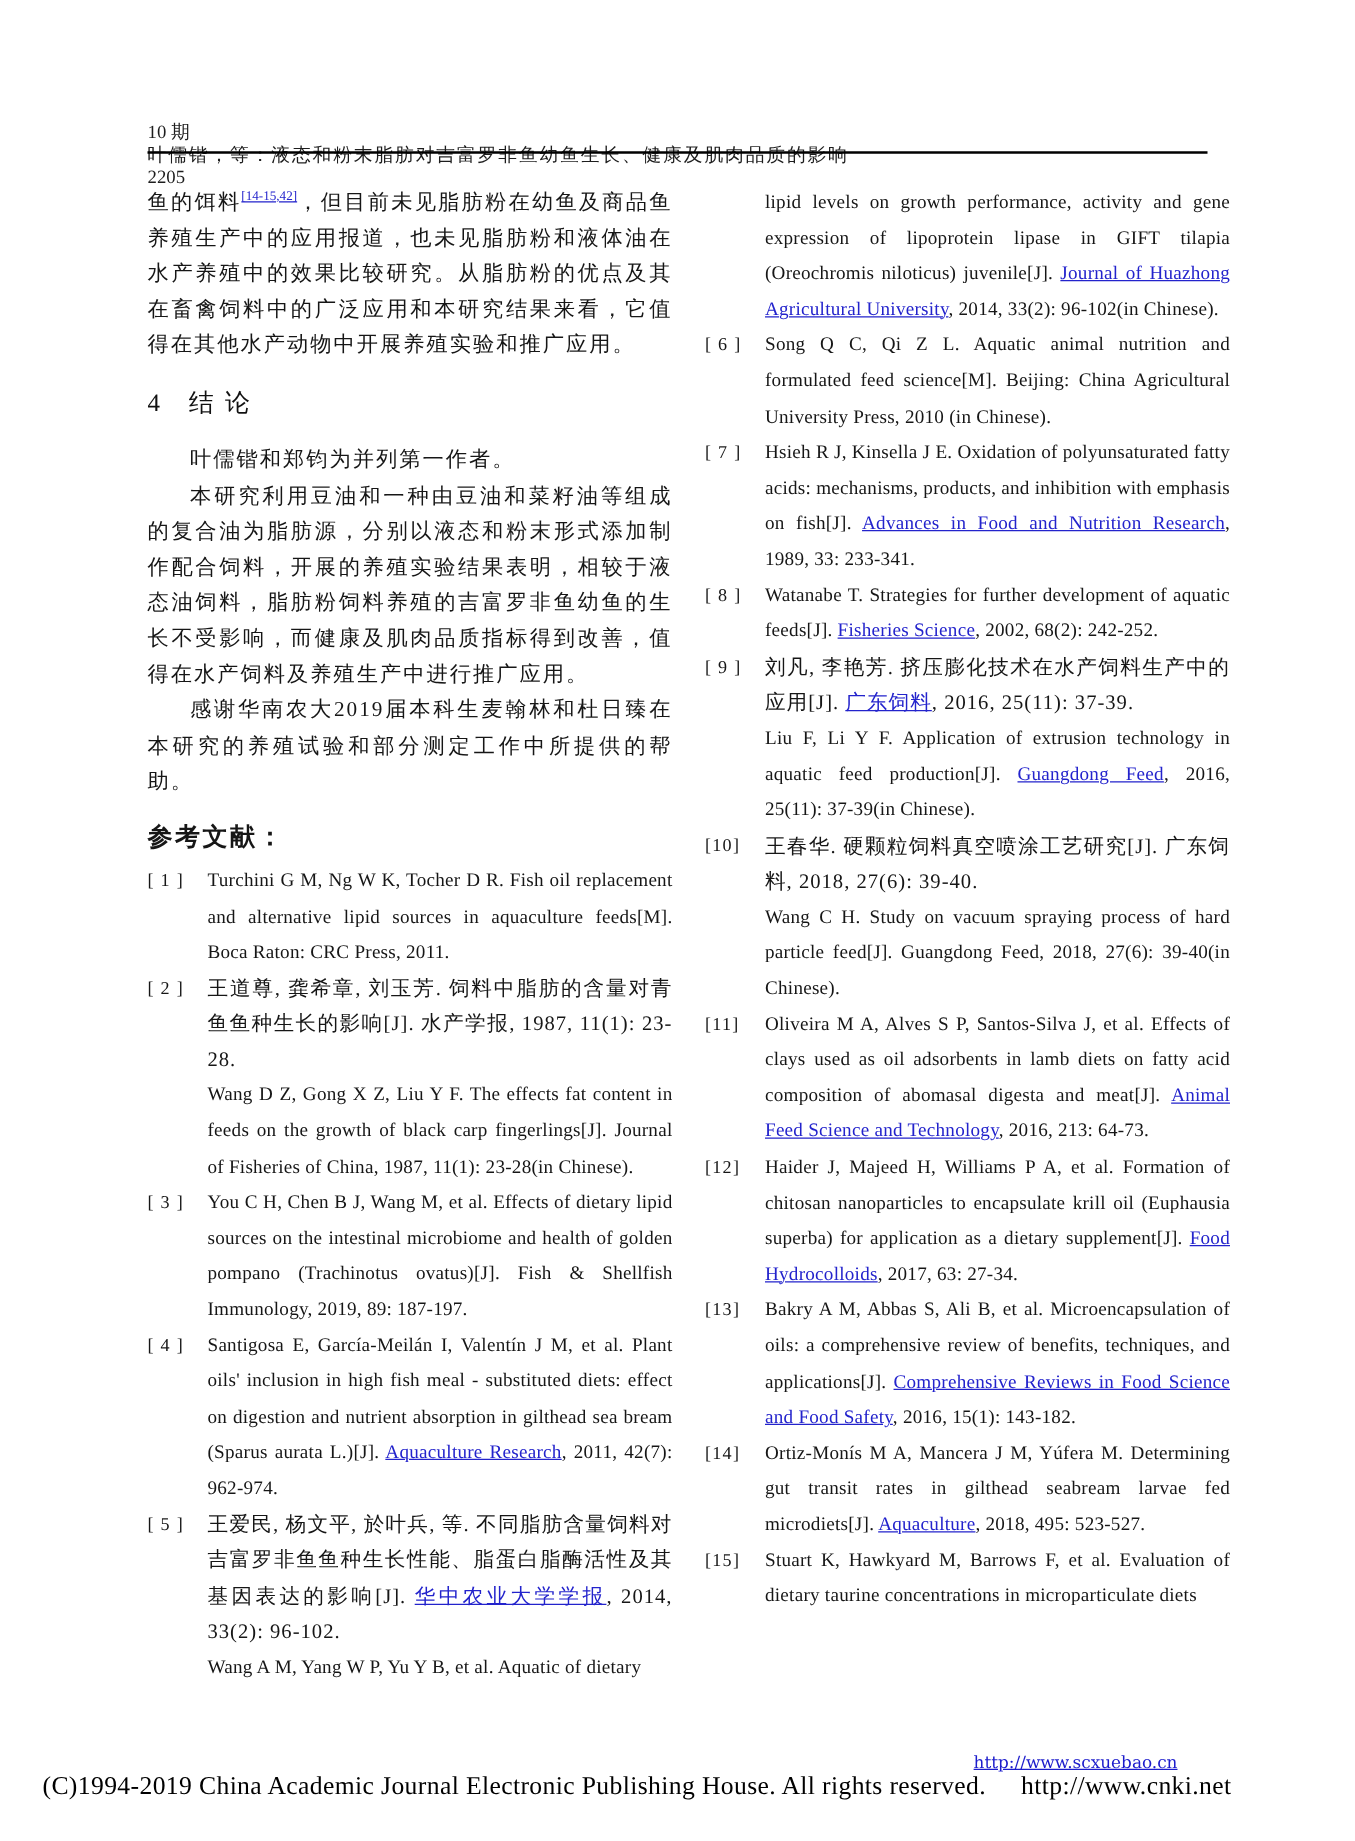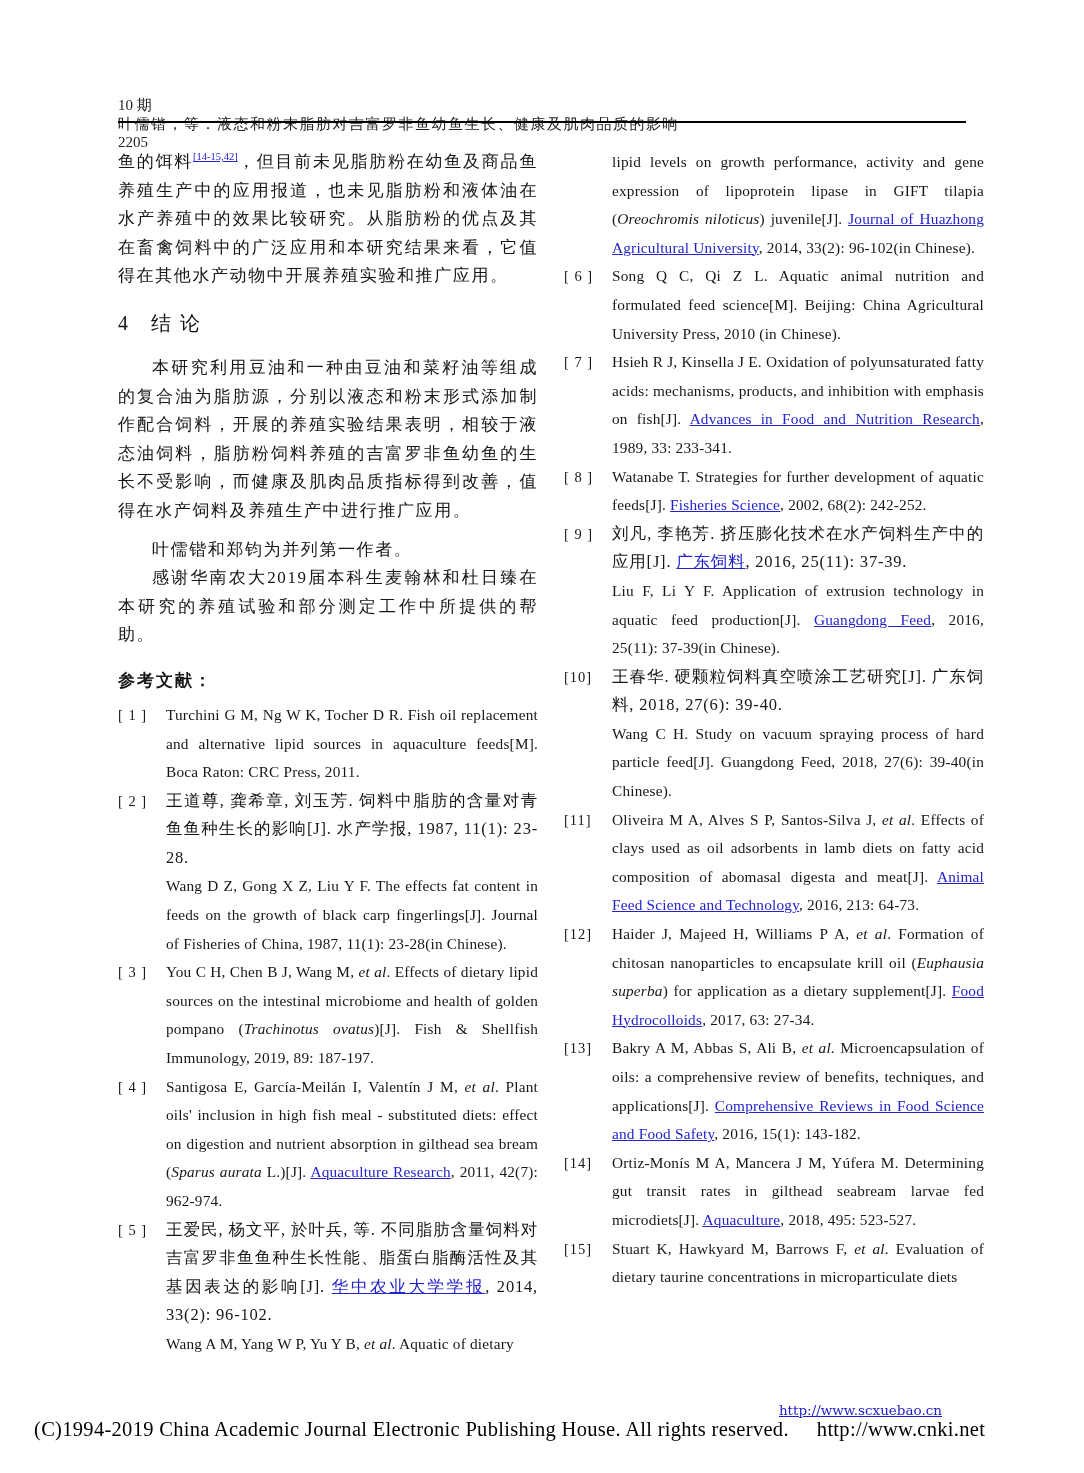--- a/index.html
+++ b/index.html
@@ -26,36 +26,36 @@
   .para{
     margin:0;font-size:17px;line-height:28.6px;text-align:justify;
     letter-spacing:1.6px;
   }
   .indent{text-indent:2em;}
   .sec-heading{
     margin:18px 0 16px 0;font-size:20px;font-weight:400;letter-spacing:9px;
     line-height:29px;color:#111;
   }
   .ref-heading{
-    margin:16px 0 6px 0;font-size:17px;font-weight:700;letter-spacing:2px;
+    margin:16px 0 6px 0;font-size:20px;font-weight:700;letter-spacing:2px;
     line-height:29px;
   }
   .note{margin:0;}
   
   .refs{margin:0;padding:0;list-style:none;}
   .ref-item{display:flex;align-items:flex-start;}
   .ref-label{
     flex:0 0 48px;font-size:14.5px;line-height:28.6px;letter-spacing:1px;
     white-space:pre;
   }
   .ref-text{flex:1 1 auto;min-width:0;}
   .ref-block{text-align:justify;line-height:28.6px;}
   .ref-block.en{font-size:15.3px;letter-spacing:0.2px;}
   .ref-block.zh{font-size:16.5px;letter-spacing:0.8px;}
-  .it{font-style:italic;}
+  .it{}
   .link{color:#2323cc;text-decoration:underline;text-decoration-thickness:1px;cursor:pointer;}
   .sup{
     vertical-align:super;font-size:10.5px;letter-spacing:0;line-height:0;
   }
   
   .scx-link{
     position:absolute;top:1402px;right:142px;font-size:13.5px;
     color:#1c1ccc;text-decoration:underline;cursor:pointer;
     font-family:"DejaVu Serif","Liberation Serif",serif;
   }
@@ -70,22 +70,22 @@
 <div class="pg-header">
   <span class="issue">10 期</span>
   <span class="rtitle">叶儒锴，等：液态和粉末脂肪对吉富罗非鱼幼鱼生长、健康及肌肉品质的影响</span>
   <span class="pageno">2205</span>
 </div>
 <div class="header-rule"></div>
 
 <div class="col col-left">
   <p class="para"><span>鱼的饵料</span><span class="sup link">[14-15,42]</span><span>，但目前未见脂肪粉在幼鱼及商品鱼养殖生产中的应用报道，也未见脂肪粉和液体油在水产养殖中的效果比较研究。从脂肪粉的优点及其在畜禽饲料中的广泛应用和本研究结果来看，它值得在其他水产动物中开展养殖实验和推广应用。</span></p>
   <h2 class="sec-heading">4 结论</h2>
+  <p class="para indent note" style="margin-top:10px;">叶儒锴和郑钧为并列第一作者。</p>
   <p class="para indent">本研究利用豆油和一种由豆油和菜籽油等组成的复合油为脂肪源，分别以液态和粉末形式添加制作配合饲料，开展的养殖实验结果表明，相较于液态油饲料，脂肪粉饲料养殖的吉富罗非鱼幼鱼的生长不受影响，而健康及肌肉品质指标得到改善，值得在水产饲料及养殖生产中进行推广应用。</p>
-  <p class="para indent note" style="margin-top:10px;">叶儒锴和郑钧为并列第一作者。</p>
   <p class="para indent note">感谢华南农大2019届本科生麦翰林和杜日臻在本研究的养殖试验和部分测定工作中所提供的帮助。</p>
   <h3 class="ref-heading">参考文献：</h3>
   <ol class="refs">
       <li class="ref-item">
         <span class="ref-label">[ 1 ]</span>
         <div class="ref-text">
           <div class="ref-block en"><span>Turchini G M, Ng W K, Tocher D R. Fish oil replacement and alternative lipid sources in aquaculture feeds[M]. Boca Raton: CRC Press, 2011.</span></div>
         </div>
       </li>
       <li class="ref-item">

